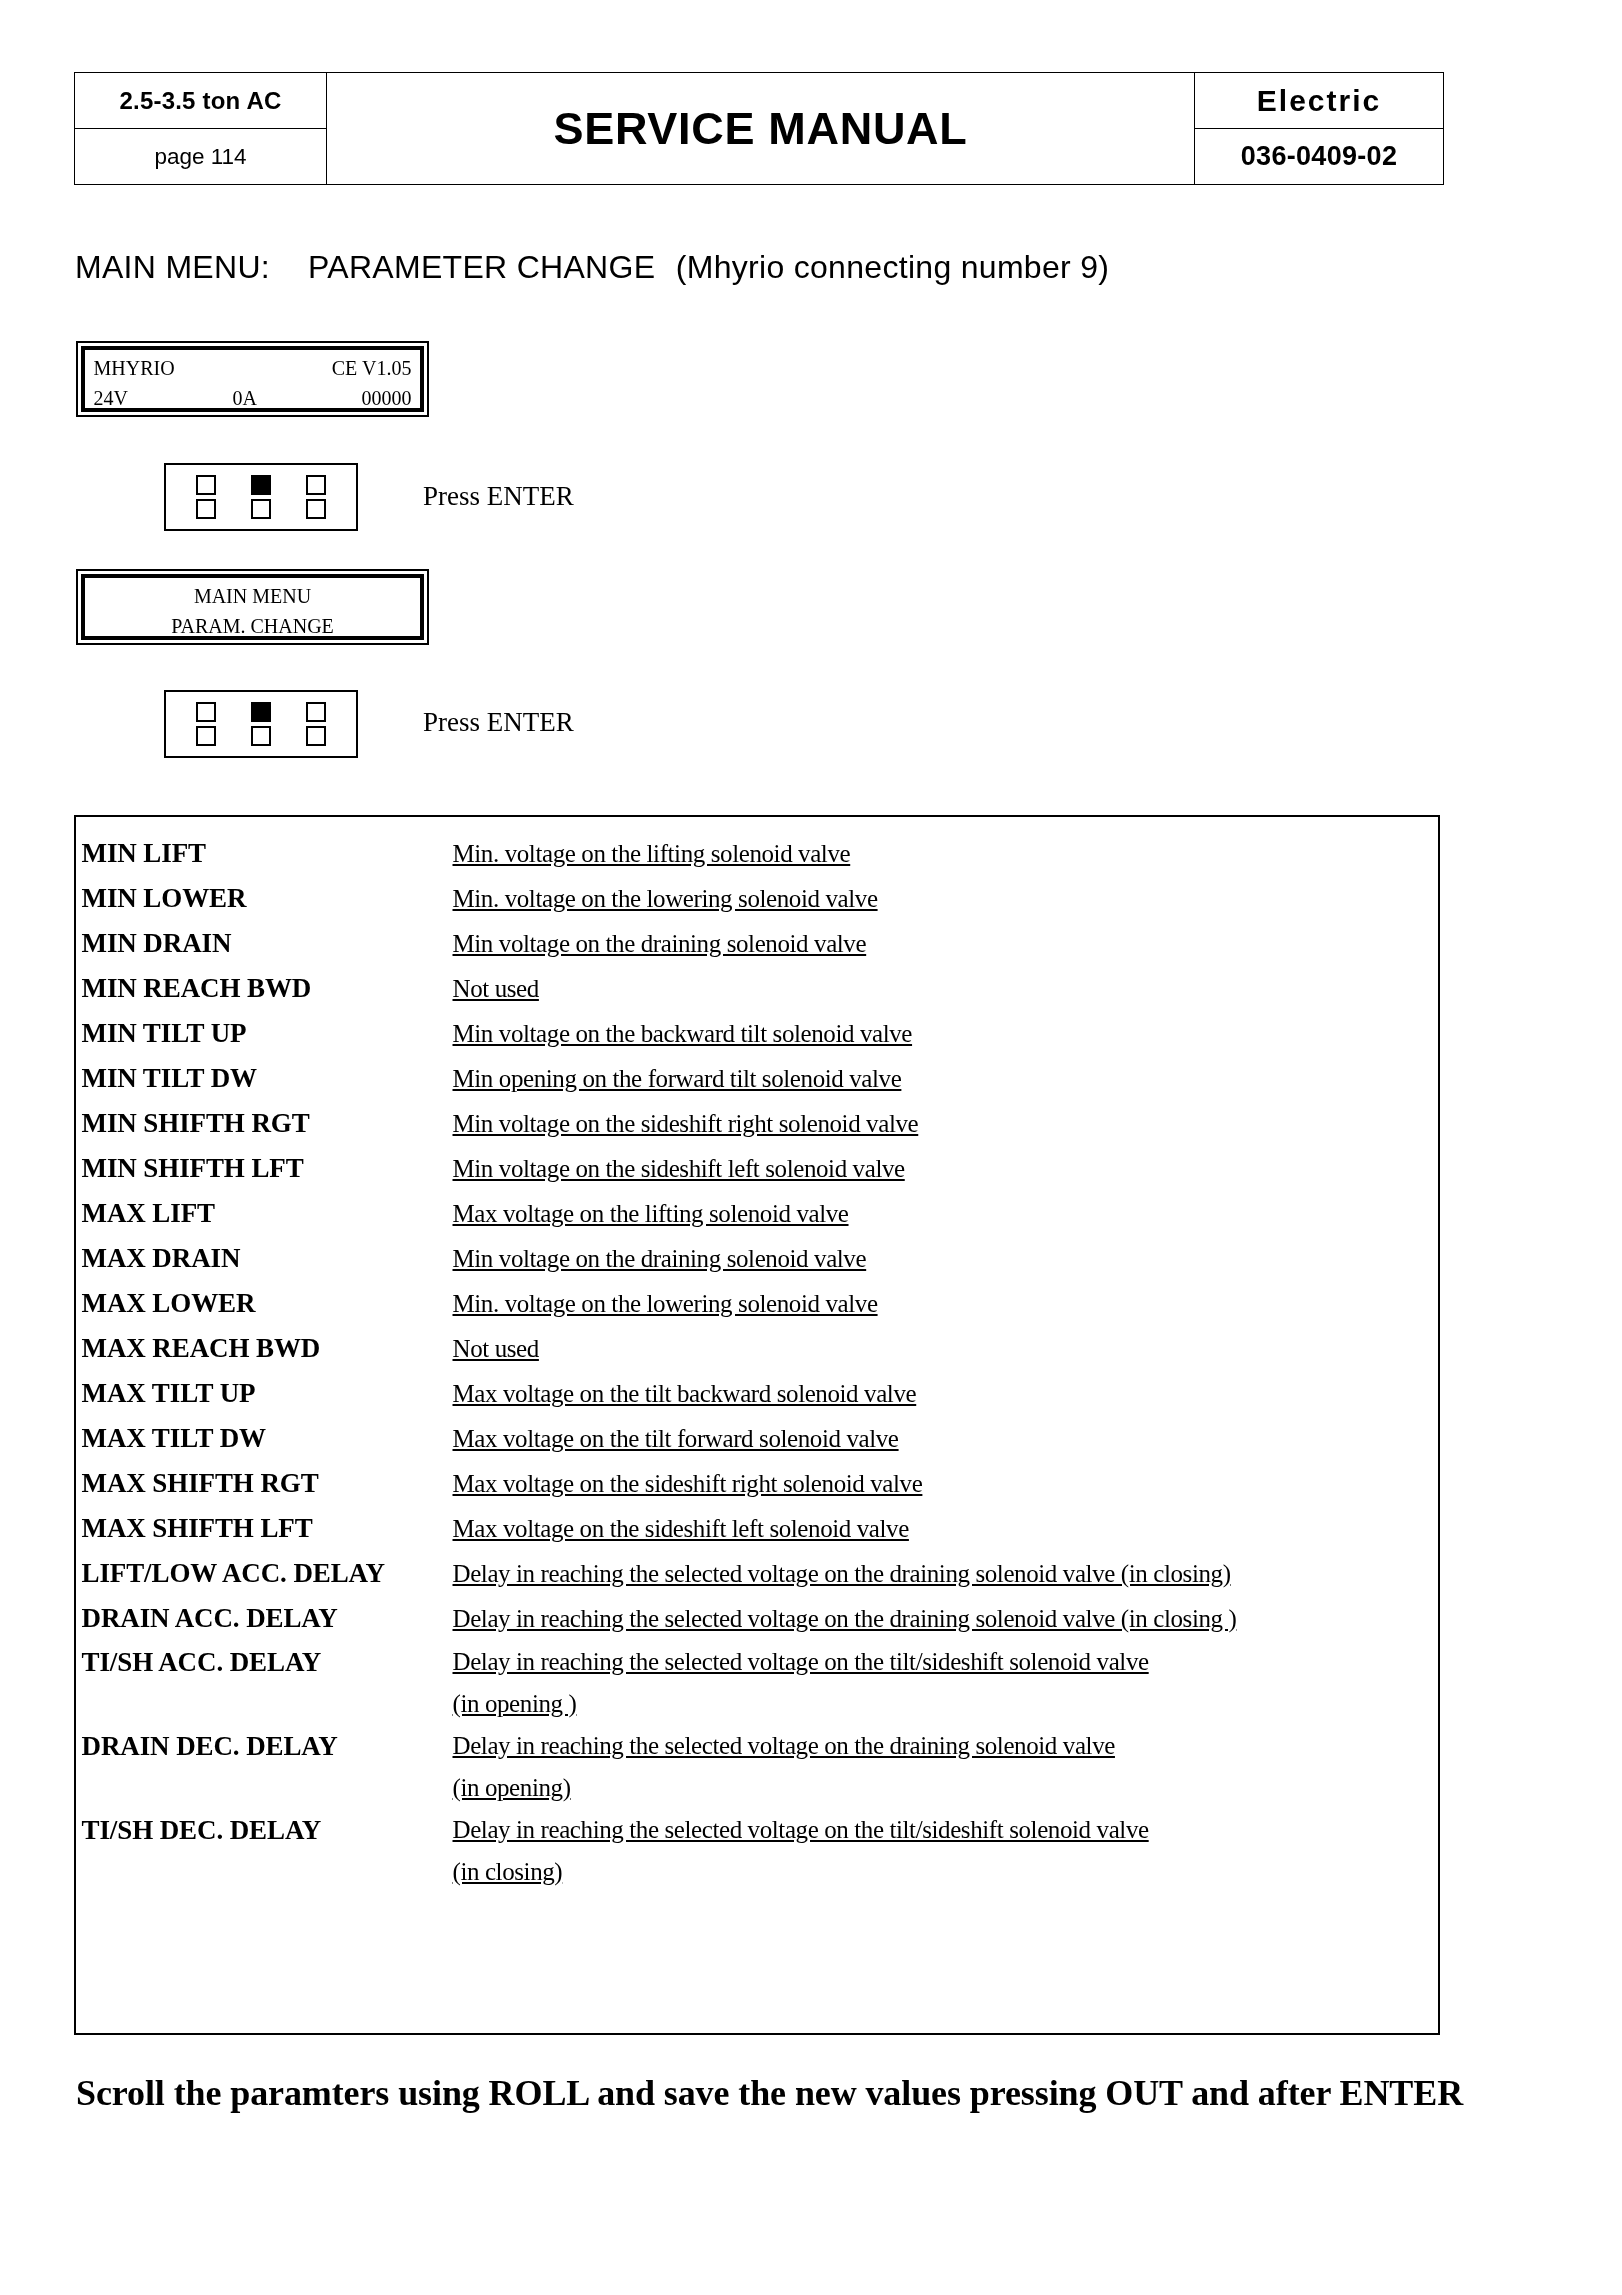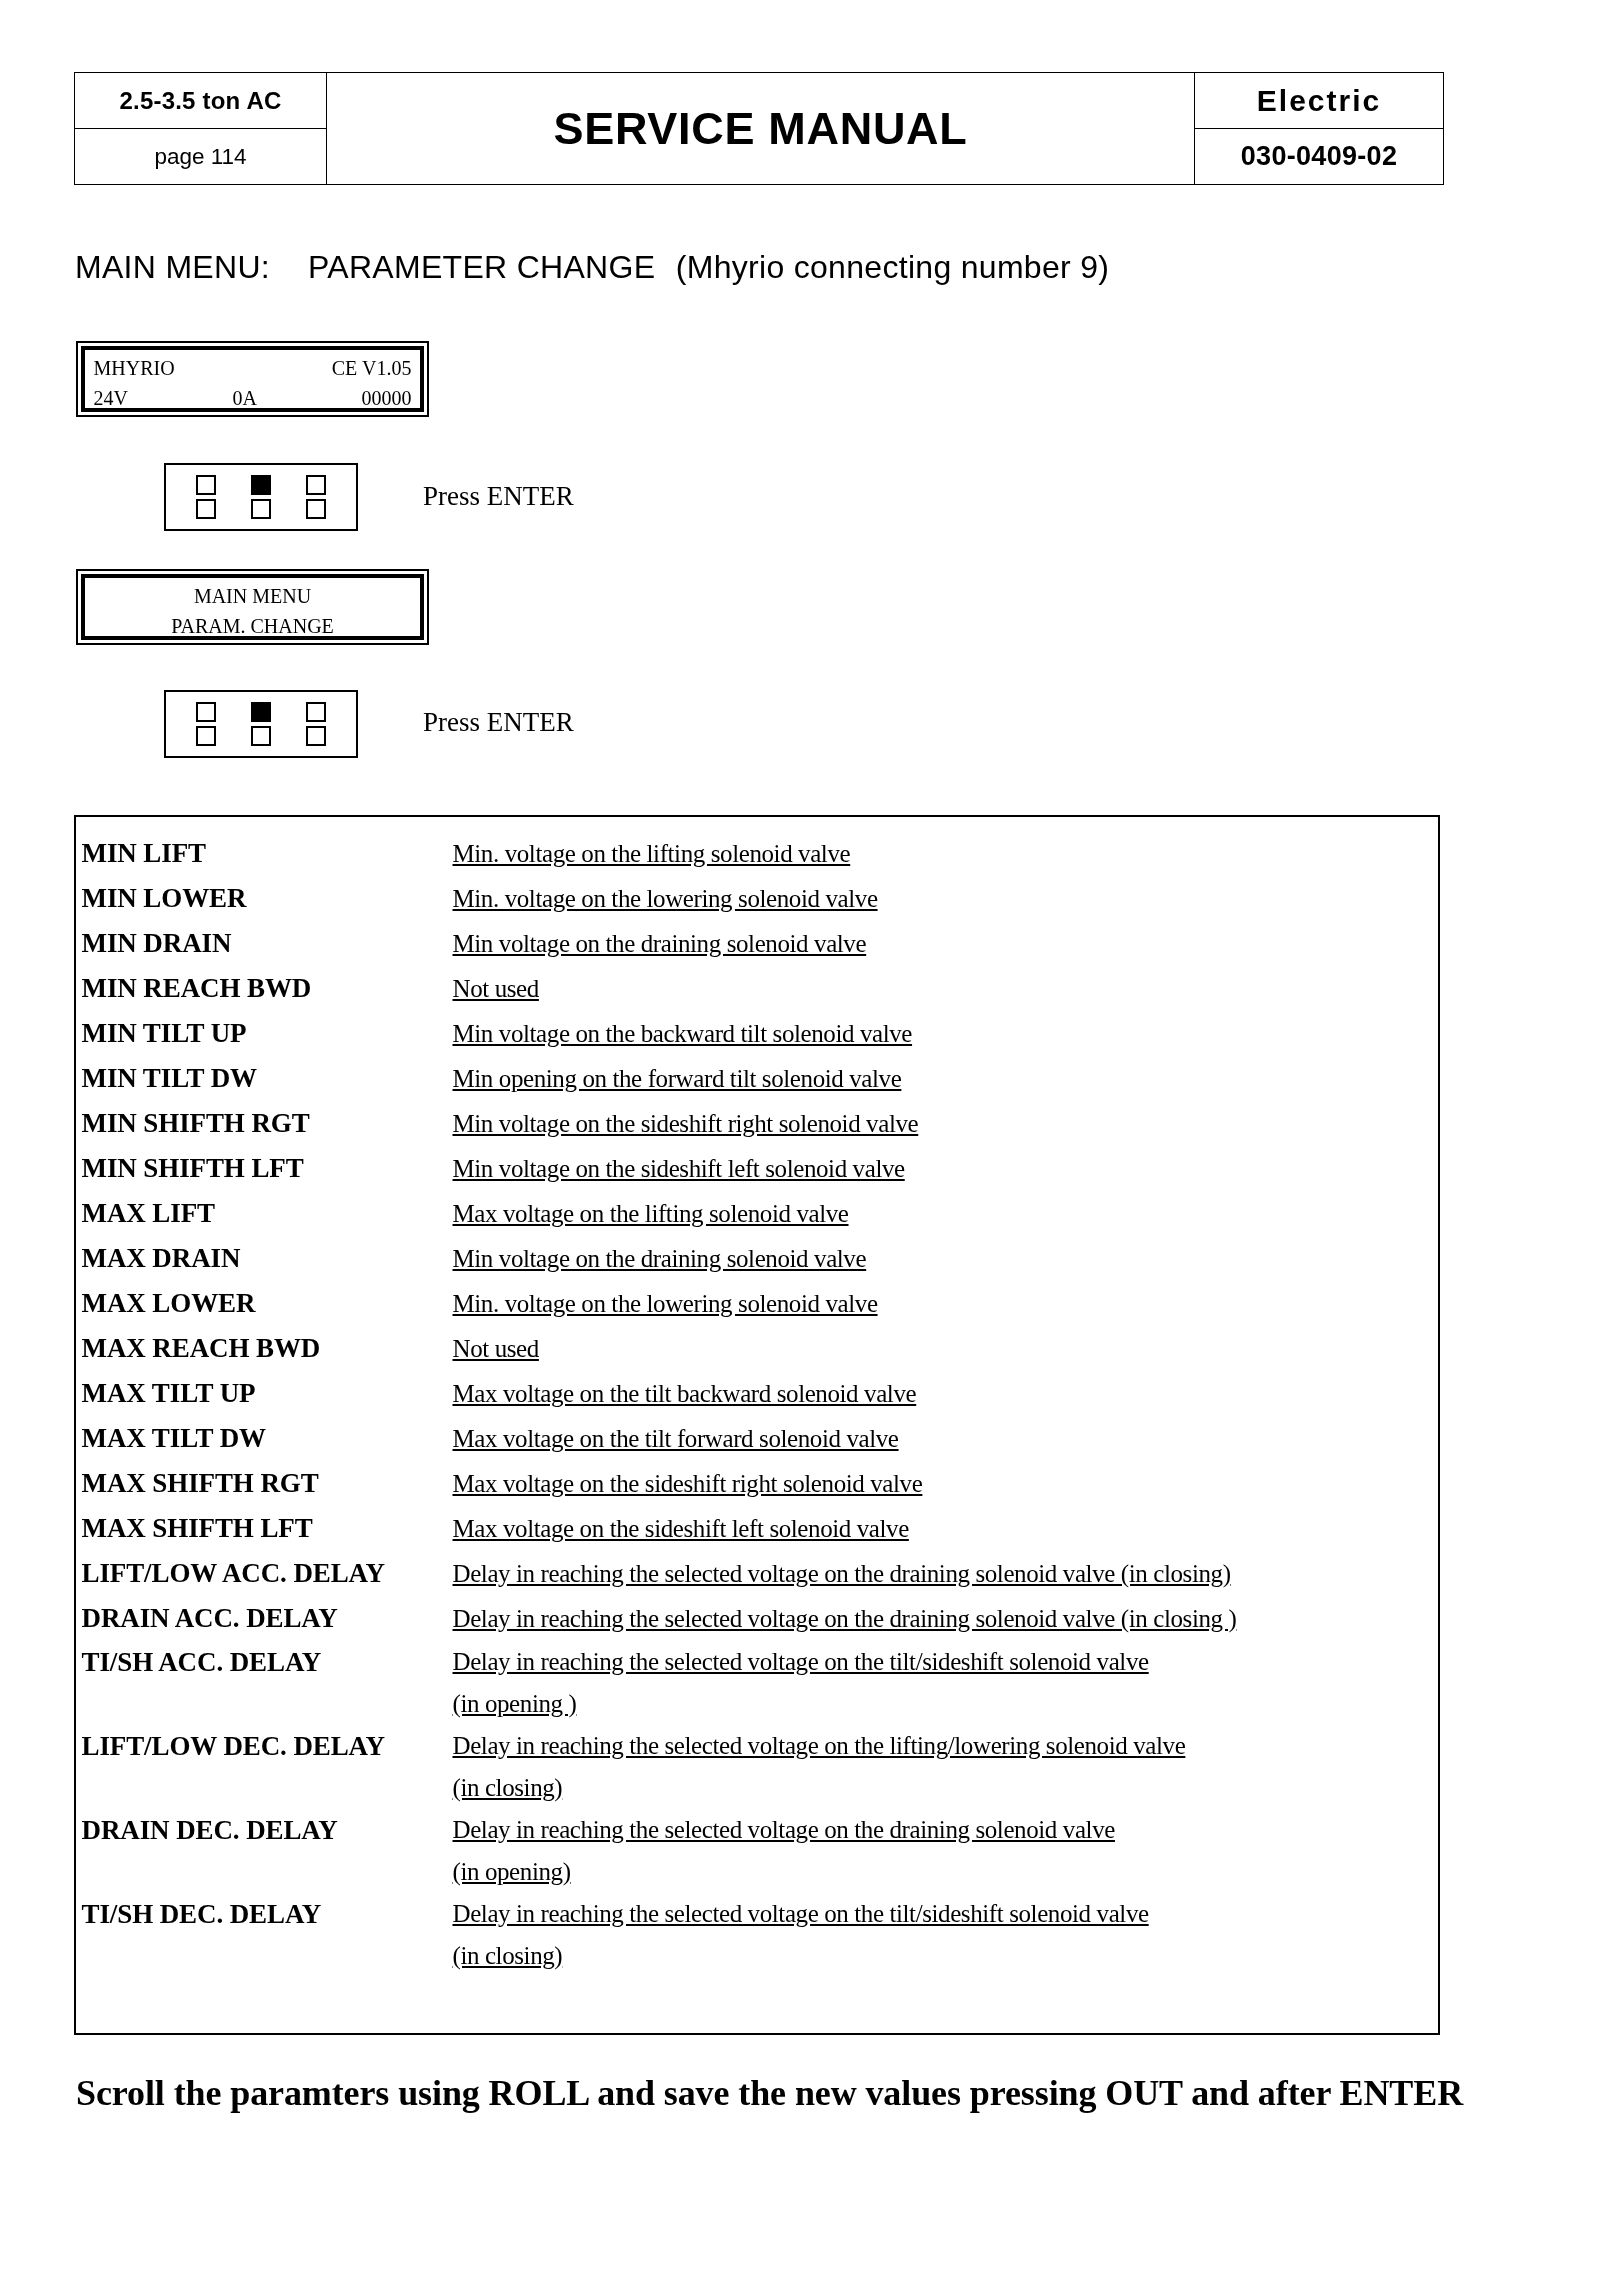--- a/index.html
+++ b/index.html
@@ -215,21 +215,21 @@
     </td>
     <td class="hdr-cell-right">
       <span class="hdr-electric">Electric</span>
     </td>
   </tr>
   <tr>
     <td class="hdr-cell-left">
       <span class="hdr-page">page 114</span>
     </td>
     <td class="hdr-cell-right">
-      <span class="hdr-code">030-0409-02</span>
+      <span class="hdr-code">036-0409-02</span>
     </td>
   </tr>
 </tbody>
   </table>
 
 <div class="section-heading"><span>MAIN MENU:</span><span class="gap-a"></span><span>PARAMETER CHANGE</span><span class="gap-b"></span><span>(Mhyrio connecting number 9)</span></div>
 
 <div class="lcd lcd-1">
   <div class="lcd-inner">
     <div class="lcd-row">
@@ -383,26 +383,20 @@
             <div class="p-desc"><span>Delay in reaching the selected voltage on the draining solenoid valve (in closing )</span></div>
           </td>
         </tr>
         <tr class="tall">
           <td class="col-name"><span class="p-name">TI/SH ACC. DELAY</span></td>
           <td class="col-desc">
             <div class="p-desc"><span>Delay in reaching the selected voltage on the tilt/sideshift solenoid valve</span><span class="cont">(in opening )</span></div>
           </td>
         </tr>
         <tr class="tall">
-          <td class="col-name"><span class="p-name">LIFT/LOW DEC. DELAY</span></td>
-          <td class="col-desc">
-            <div class="p-desc"><span>Delay in reaching the selected voltage on the lifting/lowering solenoid valve</span><span class="cont">(in closing)</span></div>
-          </td>
-        </tr>
-        <tr class="tall">
           <td class="col-name"><span class="p-name">DRAIN DEC. DELAY</span></td>
           <td class="col-desc">
             <div class="p-desc"><span>Delay in reaching the selected voltage on the draining solenoid valve</span><span class="cont">(in opening)</span></div>
           </td>
         </tr>
         <tr class="tall">
           <td class="col-name"><span class="p-name">TI/SH DEC. DELAY</span></td>
           <td class="col-desc">
             <div class="p-desc"><span>Delay in reaching the selected voltage on the tilt/sideshift solenoid valve</span><span class="cont">(in closing)</span></div>
           </td>

